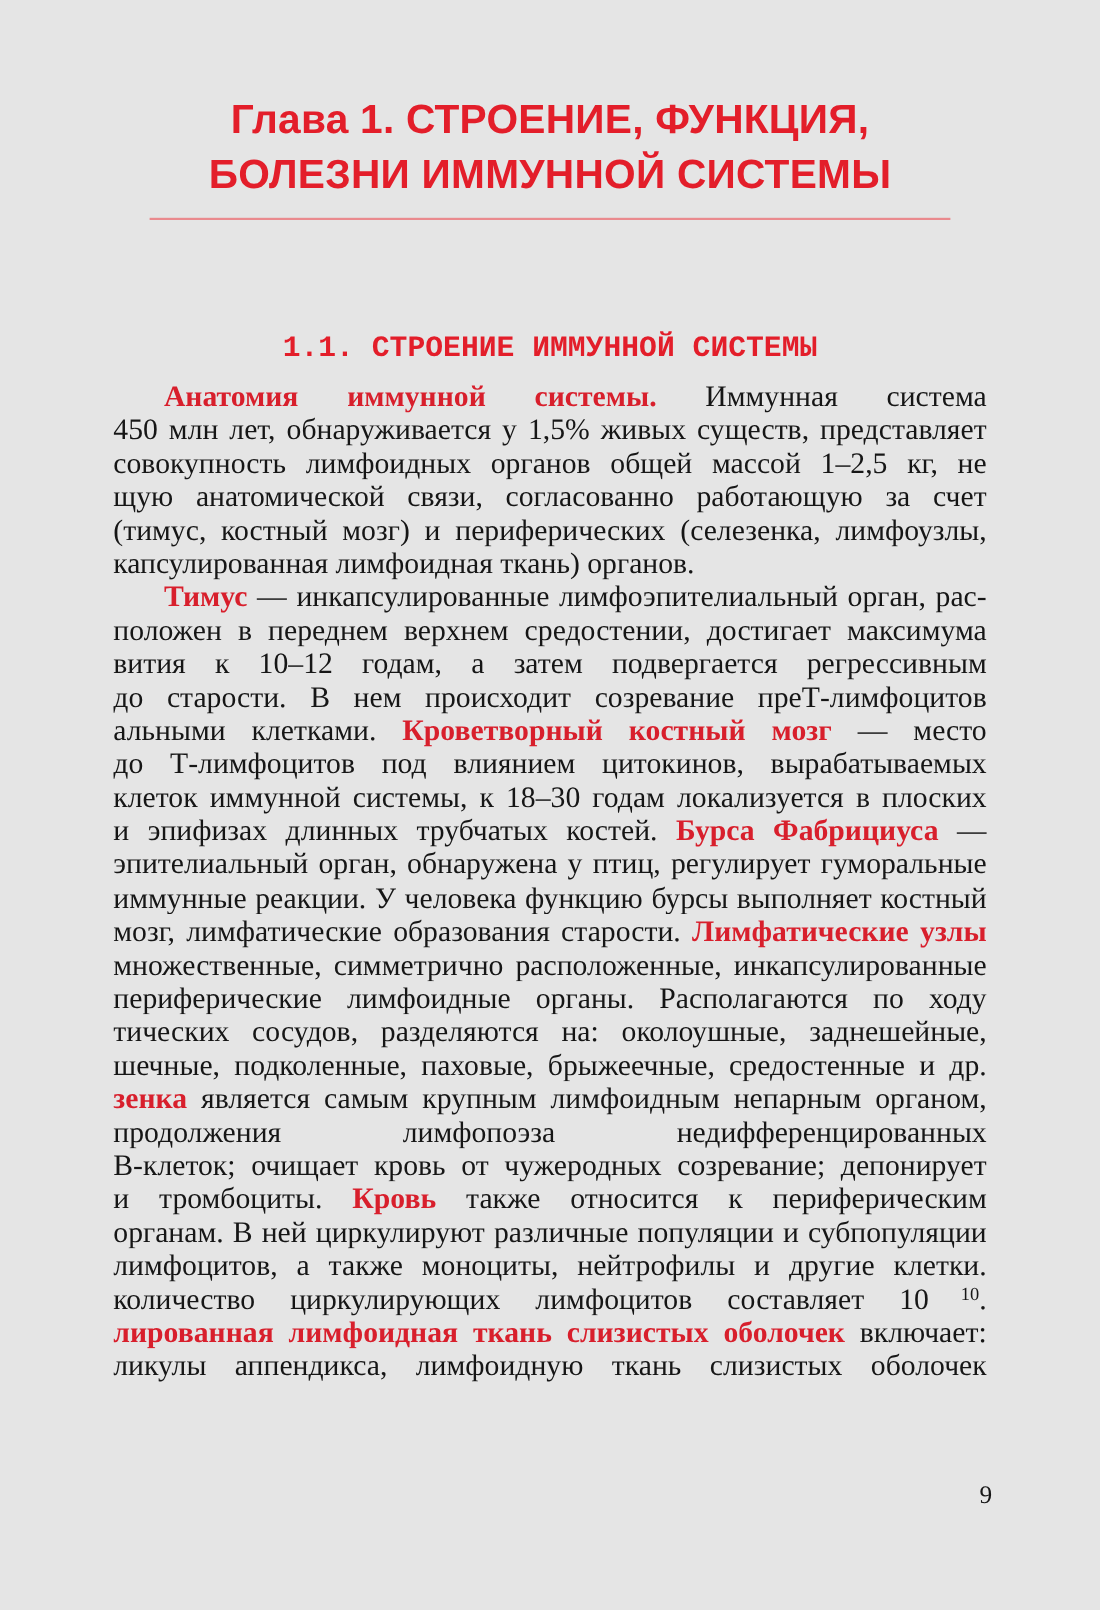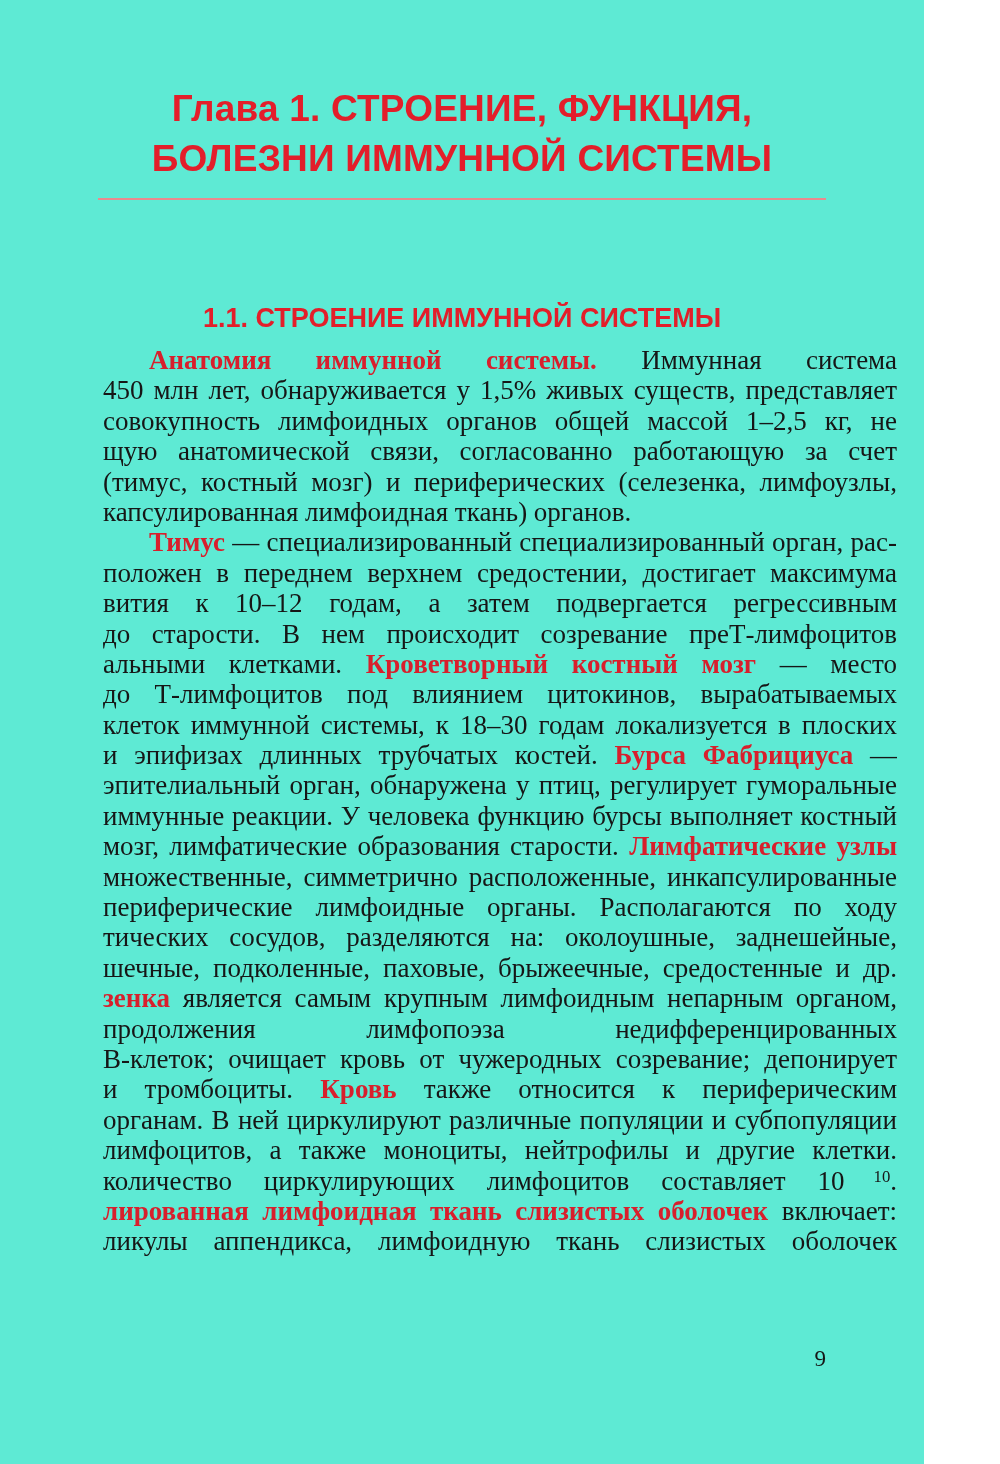--- a/index.html
+++ b/index.html
@@ -2,23 +2,23 @@
 <html lang="ru" style="--accent: #e31e2a; --inline-red: #d81f2c; --rule: #ea8a8e; --ink: #161616;"><head>
 <meta charset="utf-8">
 <style>
   html, body { margin: 0; padding: 0; }
   body {
     background: #ffffff;
     font-family: "Liberation Serif", "DejaVu Serif", serif;
   }
   .page {
     position: relative;
-    width: 924px;
+    width: 1000px;
     height: 1464px;
-    background: #5eead4;
+    background: #e5e5e5;
     overflow: hidden;
   }
   .chapter-title {
     margin-top: 84px;
     text-align: center;
     font-family: "Liberation Sans", "DejaVu Sans", sans-serif;
     font-weight: bold;
     font-size: 37px;
     line-height: 50px;
     color: var(--accent, #e31e2a);
@@ -26,21 +26,21 @@
   }
   .title-divider {
     width: 728px;
     height: 2px;
     margin: 14px auto 0 auto;
     background: var(--rule, #ea8a8e);
   }
   .section-heading {
     margin-top: 101px;
     text-align: center;
-    font-family: Liberation Sans, sans-serif;
+    font-family: Liberation Mono, monospace;
     font-weight: bold;
     font-size: 27px;
     line-height: 34px;
     color: var(--accent, #e31e2a);
   }
   .text-block {
     margin: 10px 103px 0 103px;
     width: 794px;
     font-size: 27px;
     line-height: 30.4px;
@@ -85,21 +85,21 @@
   </div>
   <div class="title-divider"></div>
   <div class="section-heading">1.1. СТРОЕНИЕ ИММУННОЙ СИСТЕМЫ</div>
   <div class="text-block">
       <div class="line indent"><span class="rb">Анатомия иммунной системы.</span><span> Иммунная система насчитывает около</span></div>
       <div class="line"><span>450 млн лет, обнаруживается у 1,5% живых существ, представляет собой</span></div>
       <div class="line"><span>совокупность лимфоидных органов общей массой 1–2,5 кг, не имею-</span></div>
       <div class="line"><span>щую анатомической связи, согласованно работающую за счет подвиж-</span></div>
       <div class="line"><span>(тимус, костный мозг) и периферических (селезенка, лимфоузлы, неин-</span></div>
       <div class="line end"><span>капсулированная лимфоидная ткань) органов.</span></div>
-      <div class="line indent"><span class="rb">Тимус</span><span> — специализированный специализированный орган, рас-</span></div>
+      <div class="line indent"><span class="rb">Тимус</span><span> — инкапсулированные лимфоэпителиальный орган, рас-</span></div>
       <div class="line"><span>положен в переднем верхнем средостении, достигает максимума раз-</span></div>
       <div class="line"><span>вития к 10–12 годам, а затем подвергается регрессивным изменениям</span></div>
       <div class="line"><span>до старости. В нем происходит созревание преТ-лимфоцитов</span></div>
       <div class="line"><span>альными клетками. </span><span class="rb">Кроветворный костный мозг</span><span> — место рождения всех</span></div>
       <div class="line"><span>до Т-лимфоцитов под влиянием цитокинов, вырабатываемых эпители-</span></div>
       <div class="line"><span>клеток иммунной системы, к 18–30 годам локализуется в плоских костях</span></div>
       <div class="line"><span>и эпифизах длинных трубчатых костей. </span><span class="rb">Бурса Фабрициуса</span><span> — фолликуло-</span></div>
       <div class="line"><span>эпителиальный орган, обнаружена у птиц, регулирует гуморальные</span></div>
       <div class="line"><span>иммунные реакции. У человека функцию бурсы выполняет костный</span></div>
       <div class="line"><span>мозг, лимфатические образования старости. </span><span class="rb">Лимфатические узлы</span><span> —</span></div>

